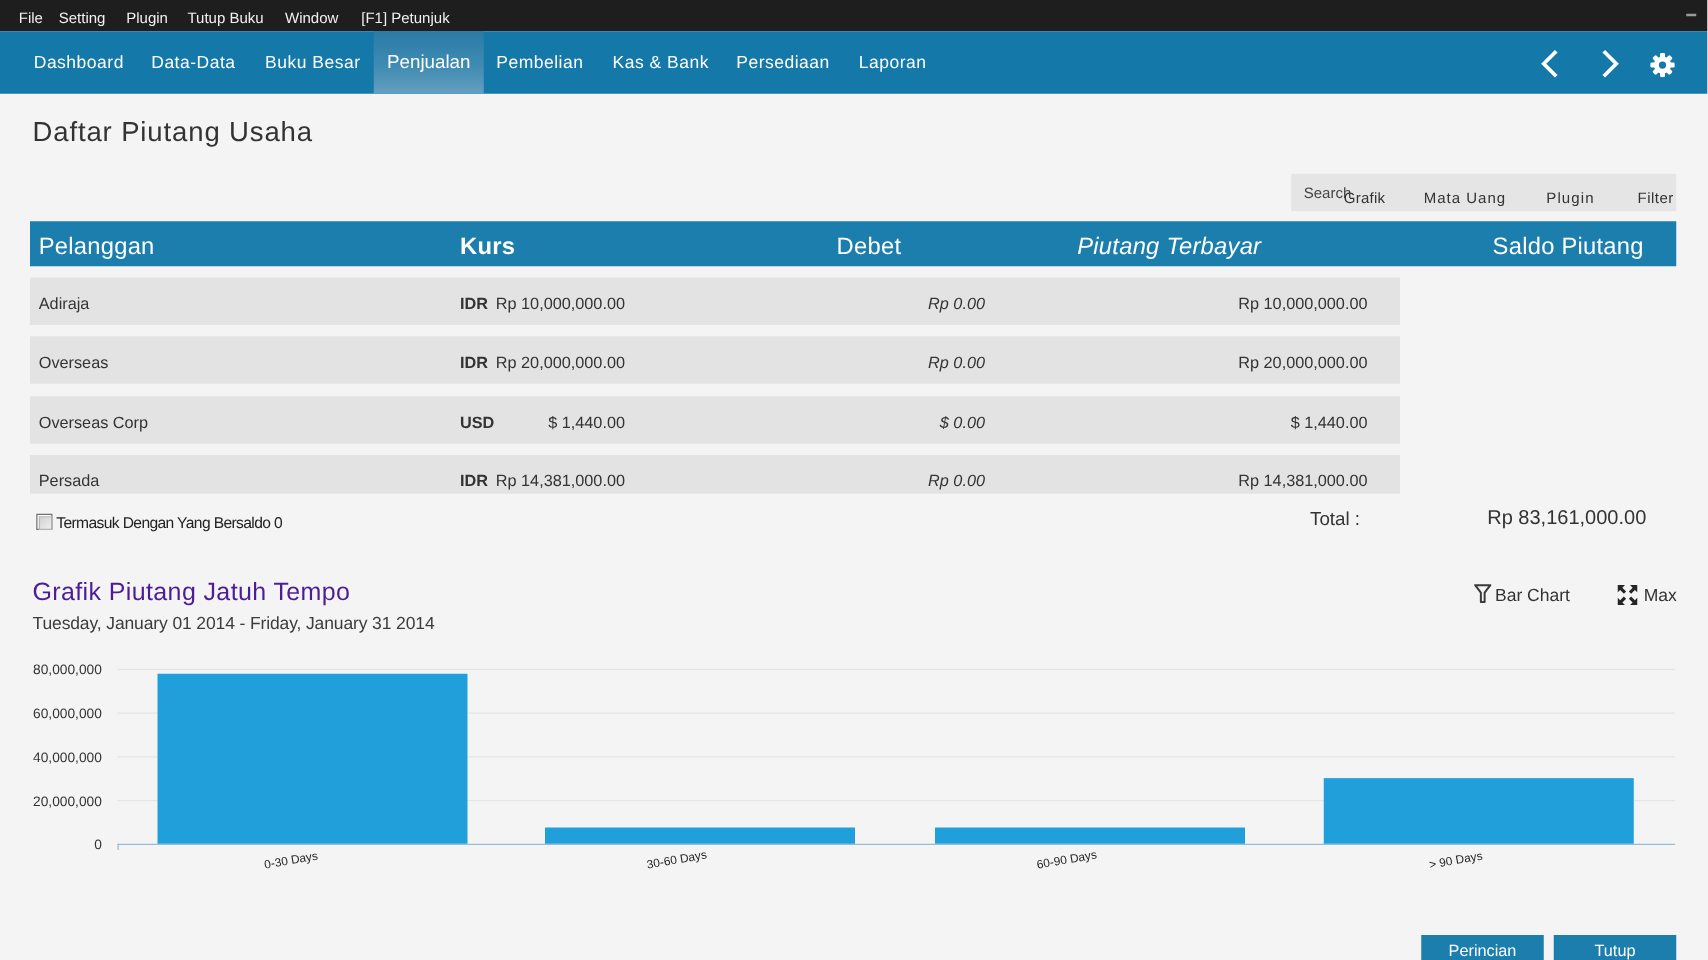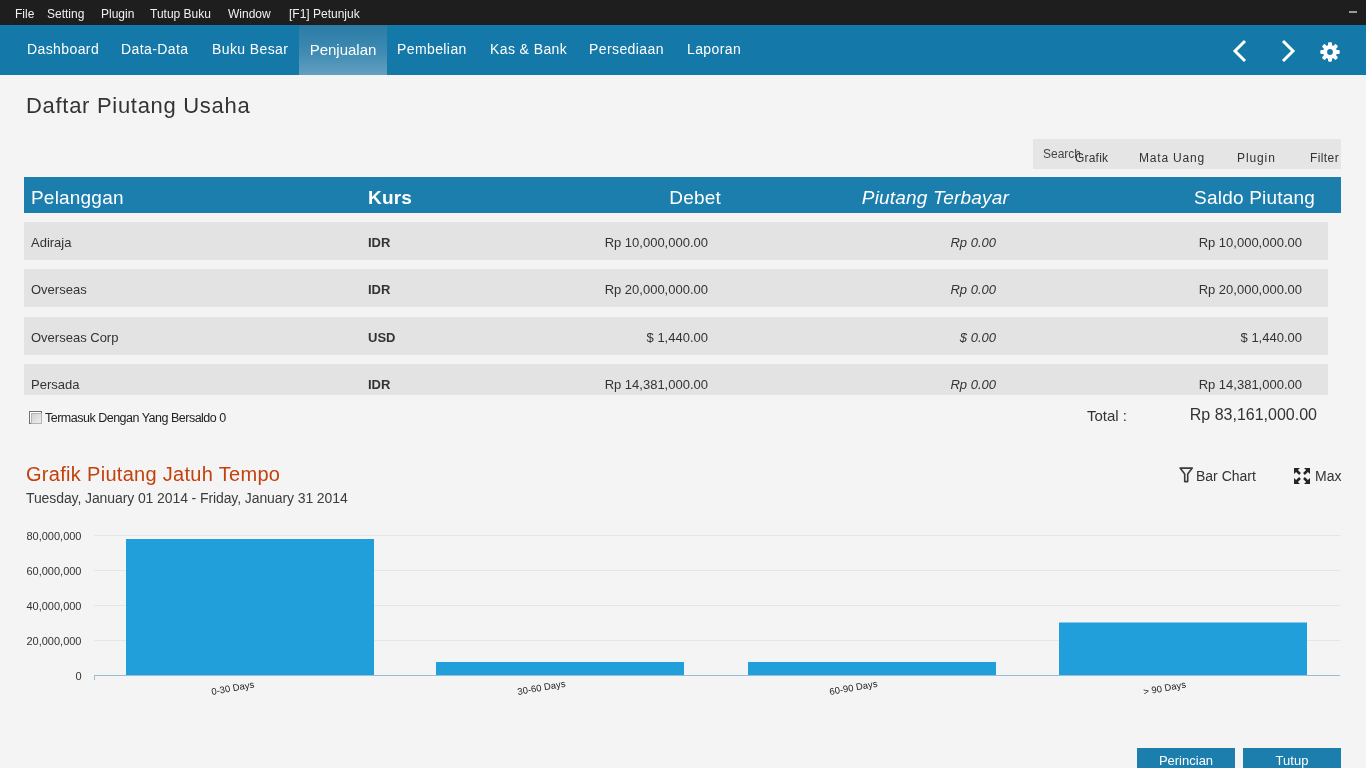--- a/index.html
+++ b/index.html
@@ -26,41 +26,41 @@
 
 
 .searchbox { position:absolute; left:1033px; top:103px; width:308px; height:30px; background:#e5e5e5;margin-top:36px; }
 .searchbox span { position:absolute; left:10px; top:8px; font-size:12px; color:#444; }
 
 
 .links span { position:absolute; top:151px; font-size:12px; color:#333; }
 
 
 .thead { position:absolute; left:24px; top:177px; width:1317px; height:36px; background:#1b7ead; color:#fff; }
-.trow { position:absolute; left:24px; width:1304px; height:38px; background:#e3e3e3; color:#333; }
+.trow { position:absolute; left:24px; width:1096px; height:38px; background:#e3e3e3; color:#333; }
 .thead div, .trow div { position:absolute; top:13px; font-size:13px; }
 .thead div { font-size:19px; top:10px; letter-spacing:0.2px; }
 .c1 { left:7px; }
 .c2 { left:344px;font-weight:bold; }
 .c3 { right:620px; }
 .c4 { right:332px;font-style:italic; }
 .c5 { right:26px; }
 .r { text-align:right; }
 
 
 .chk { position:absolute; left:29px; top:411px; width:13px; height:13px; background:#fff; border:1px solid #707070; }
 .chk::after { content:""; position:absolute; left:1px; top:1px; width:9px; height:9px; border:1px solid #b4b4b4; background:linear-gradient(135deg,#d2d2d2,#eeeeee); }
 .chklabel { position:absolute; left:45px; top:411px; font-size:12.5px; color:#222; letter-spacing:-0.5px; }
 
 
-.totallbl { position:absolute; left:1048px; top:407px; font-size:15px; color:#333;margin-left:39px; }
+.totallbl { position:absolute; left:1048px; top:407px; font-size:15px; color:#333; }
 .totalval { position:absolute; right:49px; top:406px; font-size:16px; color:#333; }
 
 
-.charttitle { position:absolute; left:26px; top:463px; font-size:20px; color:#c2410c; letter-spacing:0.3px; }
+.charttitle { position:absolute; left:26px; top:463px; font-size:20px; color:#4c1d95; letter-spacing:0.3px; }
 .chartsub { position:absolute; left:26px; top:490px; font-size:14px; color:#3c3c3c; letter-spacing:-0.1px; }
 .barchartlbl { position:absolute; left:1196px; top:468px; font-size:14px; color:#333; }
 .maxlbl { position:absolute; left:1315px; top:468px; font-size:14px; color:#333; }
 
 
 .btn { position:absolute; top:716px; height:26px; width:98px; background:#1b7ead; color:#fff; font-size:13px; text-align:center; line-height:26px;margin-top:32px; }
 
 </style>
 </head>
 <body>

